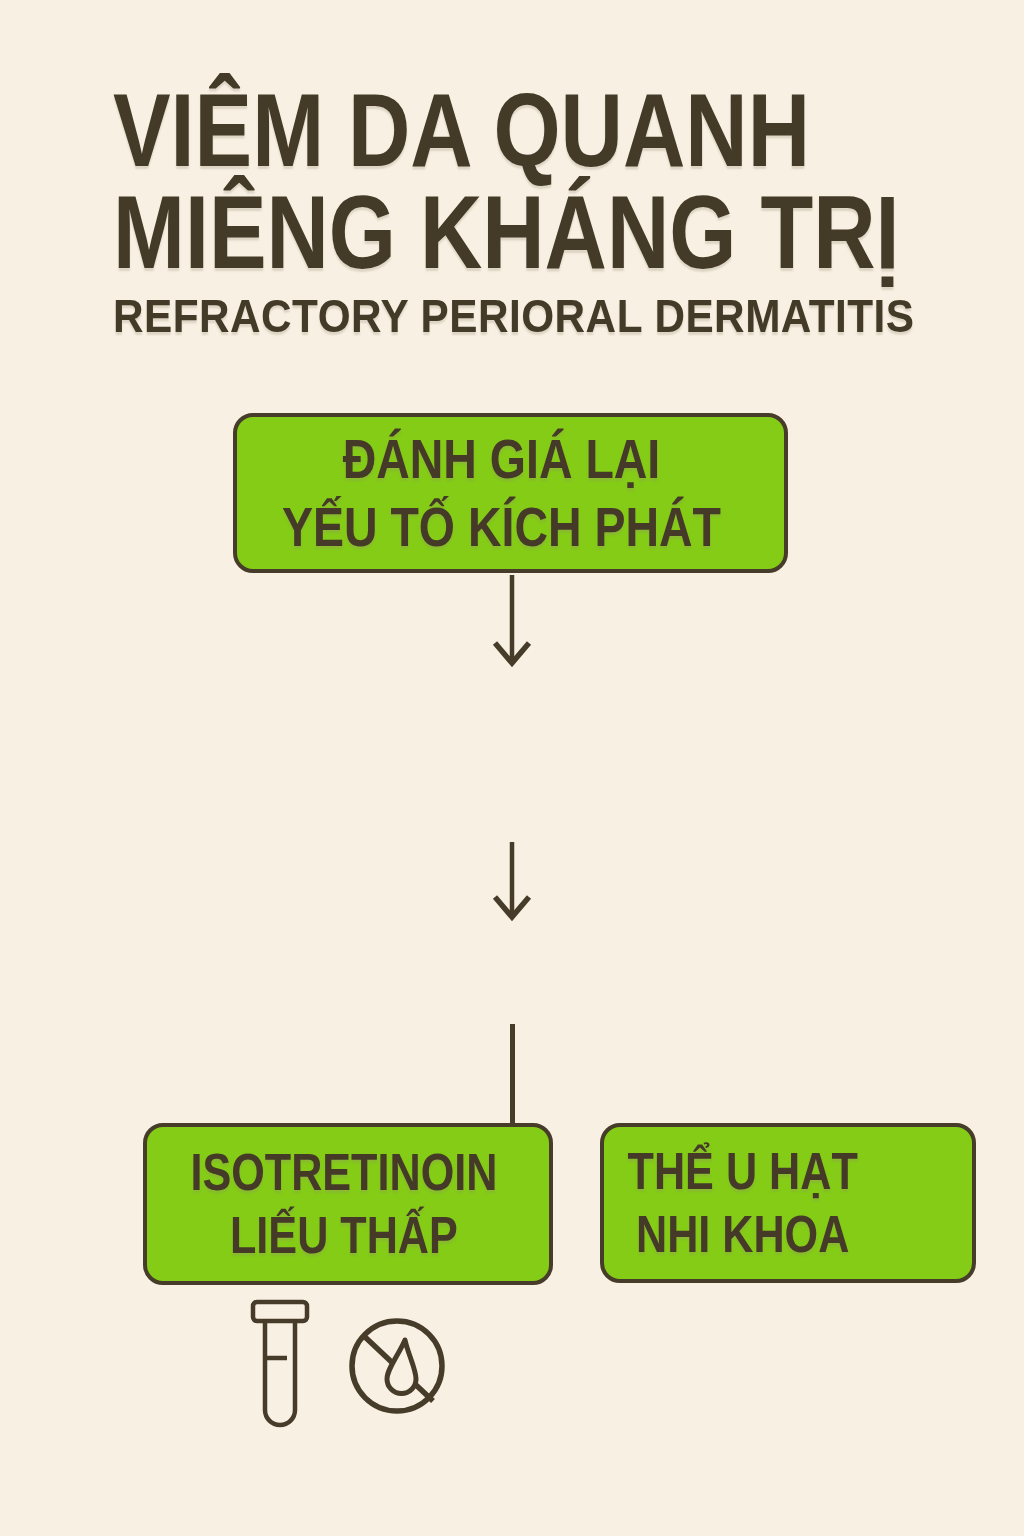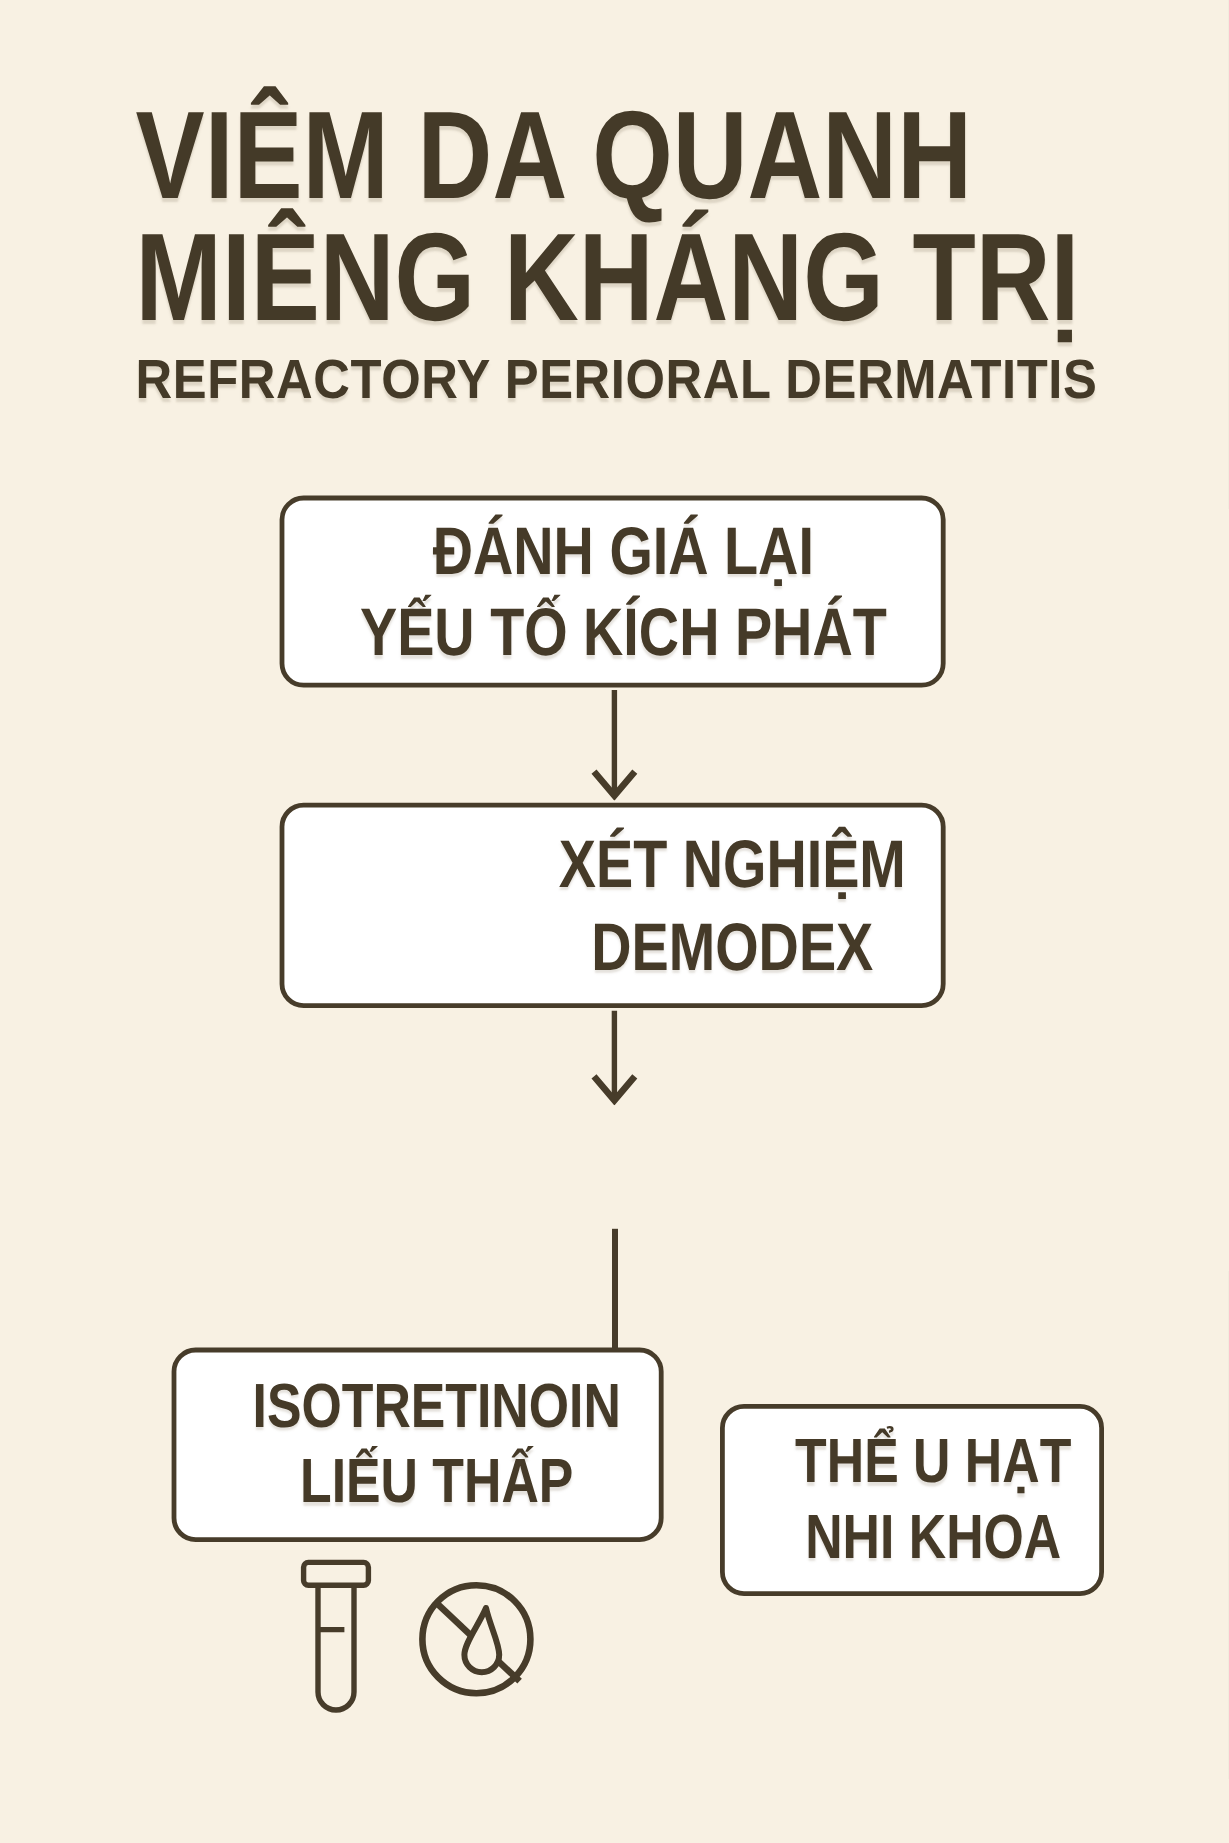--- a/index.html
+++ b/index.html
@@ -23,36 +23,36 @@
     position:absolute;left:113px;top:293px;white-space:nowrap;
     font-size:46px;font-weight:700;line-height:1;color:#443a28;
     transform:scaleX(0.92);transform-origin:left top;
     letter-spacing:0.5px;
     text-shadow:0 3px 2px rgba(150,140,120,0.28);
   }
   
   .node{
     position:absolute;box-sizing:border-box;
     border:4.5px solid #473c2a;border-radius:20px;
-    background:#ffffff;
-    display:flex;flex-direction:column;align-items:flex-end;justify-content:center;
+    background:#84cc16;
+    display:flex;flex-direction:column;align-items:flex-start;justify-content:center;
   }
   .node-text{
     font-weight:700;text-align:center;white-space:nowrap;
     color:#453a28;line-height:1.22;
     transform:scaleX(0.83);transform-origin:center center;
     text-shadow:0 3px 2px rgba(150,140,120,0.25);
   }
   .big .node-text{font-size:56px;}
   .small .node-text{font-size:52px;}
   #node1{left:233px;top:413px;width:555px;height:160px;}
   #node2{left:233px;top:669px;width:555px;height:171px;}
   #node3{left:233px;top:923px;width:555px;height:103px;}
   #node4{left:143px;top:1123px;width:410px;height:162px;padding-left:12px;}
-  #node5{left:600px;top:1123px;width:320px;height:160px;margin-top:47px;}
+  #node5{left:600px;top:1123px;width:376px;height:160px;}
   
   .connector{position:absolute;}
   #arrow1{left:492px;top:575px;}
   #arrow2{left:492px;top:842px;}
   #drop-line{left:510px;top:1024px;width:4.5px;height:101px;background:#473c2a;}
   
   #test-tube{position:absolute;left:249px;top:1299px;}
   #no-drop{position:absolute;left:347px;top:1316px;}
   svg{display:block;}
 </style>
@@ -70,26 +70,20 @@
       <span>ĐÁNH GIÁ LẠI</span><br>
       <span>YẾU TỐ KÍCH PHÁT</span>
     </div>
   </div>
 
   <svg id="arrow1" class="connector" width="40" height="92" viewBox="0 0 40 92">
     <line x1="20" y1="0" x2="20" y2="88" stroke="#473c2a" stroke-width="4.5"></line>
     <polyline points="3,68 20,88 37,68" fill="none" stroke="#473c2a" stroke-width="5.5"></polyline>
   </svg>
 
-  <div class="node big" id="node2">
-    <div class="node-text">
-      <span>XÉT NGHIỆM</span><br>
-      <span>DEMODEX</span>
-    </div>
-  </div>
 
   <svg id="arrow2" class="connector" width="40" height="79" viewBox="0 0 40 79">
     <line x1="20" y1="0" x2="20" y2="75" stroke="#473c2a" stroke-width="4.5"></line>
     <polyline points="3,55 20,75 37,55" fill="none" stroke="#473c2a" stroke-width="5.5"></polyline>
   </svg>
 
 
   <div id="drop-line" class="connector"></div>
 
   <div class="node small" id="node4">

